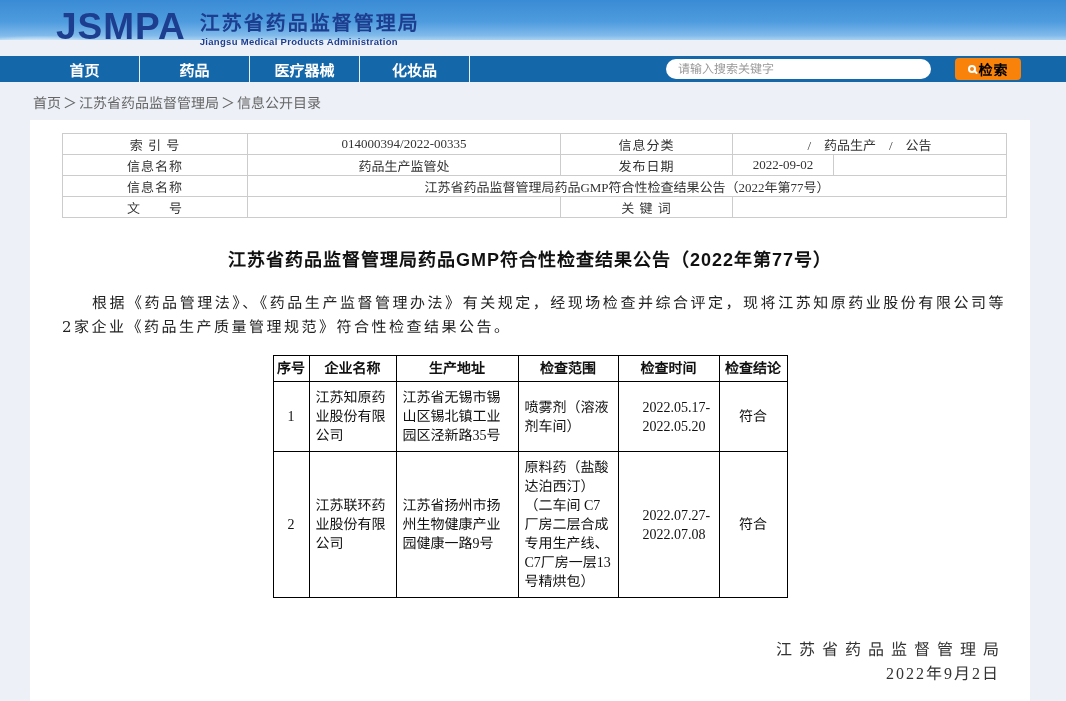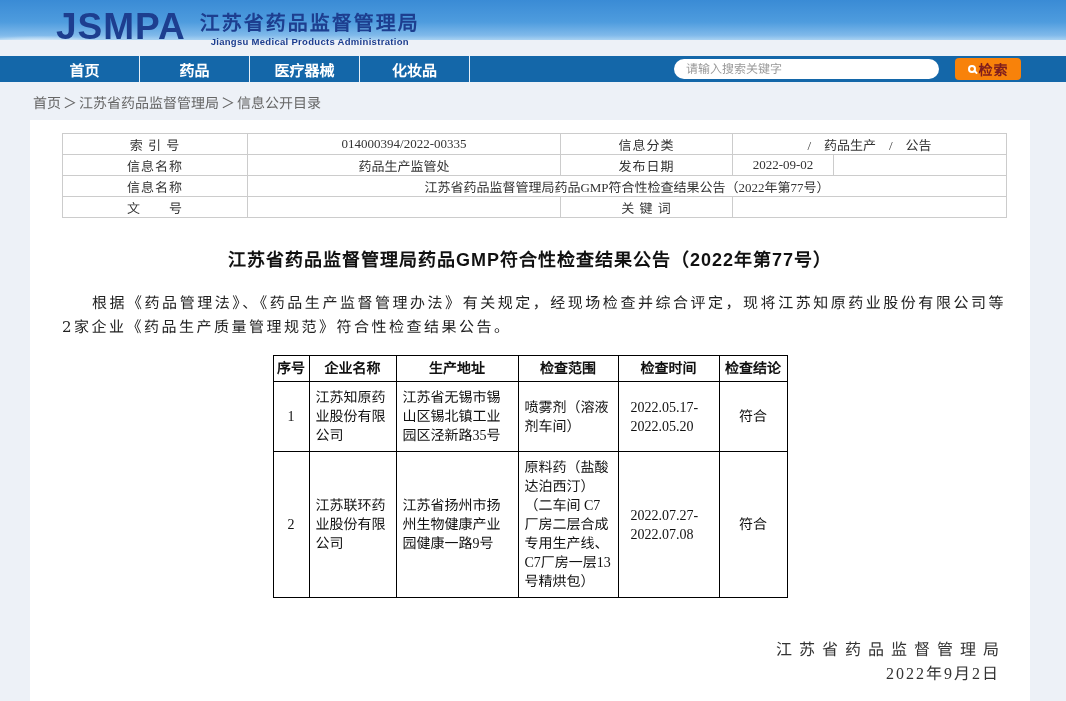--- a/index.html
+++ b/index.html
@@ -25,41 +25,41 @@
       radial-gradient(ellipse 200px 26px at 900px 60px, rgba(255,255,255,.85) 0 45%, rgba(255,255,255,0) 75%),
       linear-gradient(180deg,#3a8bd5 0%,#4e9cde 55%,#7fb9ea 88%,#a9d2f2 100%);
   }
   .logo-wrap{position:absolute;left:56px;top:5px;display:flex;align-items:flex-start;gap:14px;}
   .logo-acronym{
     font-size:37px;line-height:44px;font-weight:bold;color:var(--logo-navy);
     letter-spacing:1px;
   }
   .org-block{display:flex;flex-direction:column;margin-top:7px;}
   .org-cn{font-size:20px;font-weight:bold;color:var(--logo-navy);letter-spacing:2px;line-height:22px;}
-  .org-en{font-size:9.5px;font-weight:bold;color:var(--logo-navy);letter-spacing:.3px;margin-top:2px;text-align:center;}
+  .org-en{font-size:9.5px;font-weight:bold;color:var(--logo-navy);letter-spacing:.3px;margin-top:2px;}
   
   .nav{
     position:absolute;top:56px;left:0;width:1066px;height:26px;
     background:var(--nav-blue);display:flex;align-items:center;
   }
   .nav-items{display:flex;height:26px;margin-left:30px;}
   .nav-item{
     width:110px;height:26px;display:flex;align-items:center;justify-content:center;
     color:#fff;font-weight:bold;font-size:15px;border-right:1px solid rgba(255,255,255,.9);
     cursor:pointer;
   }
-  .search-area{display:flex;align-items:center;gap:16px;margin-left:auto;margin-right:45px;}
+  .search-area{display:flex;align-items:center;gap:24px;margin-left:auto;margin-right:45px;}
   .search-input{
     width:265px;height:20px;border:none;border-radius:10px;background:#fff;
     padding:0 12px;font-size:12px;color:#333;outline:none;
   }
   .search-input::placeholder{color:#999;}
   .search-btn{
     width:66px;height:22px;border:none;border-radius:4px;background:var(--search-orange);
-    color:#7f1d1d;font-size:14px;font-weight:bold;display:flex;align-items:center;
+    color:#000000;font-size:14px;font-weight:bold;display:flex;align-items:center;
     justify-content:center;gap:3px;cursor:pointer;letter-spacing:1px;
   }
   .mag{position:relative;width:8px;height:8px;border:2px solid #fff;border-radius:50%;flex:0 0 auto;}
   .mag::after{
     content:"";position:absolute;width:5px;height:2px;background:#fff;
     right:-4px;bottom:-2px;transform:rotate(40deg);border-radius:1px;
   }
   
   .breadcrumb{position:absolute;top:92px;left:33px;font-size:14px;color:#666;}
   .crumb{cursor:pointer;}
@@ -88,21 +88,21 @@
   }
   
   .result-table{
     border-collapse:collapse;table-layout:fixed;width:514px;margin:16px auto 0 auto;
     font-family:"Liberation Serif",serif;font-size:14px;color:#111;
   }
   .result-table th,.result-table td{border:1px solid #000;}
   .result-table th{font-weight:bold;padding:4px 2px;line-height:17px;text-align:center;}
   .result-table td{padding:6px 6px;line-height:19px;vertical-align:middle;text-align:left;word-break:break-word;}
   .result-table td.c0,.result-table td.c5{text-align:center;padding:6px 2px;}
-  .result-table td.c4{padding-left:12px;}
+  .result-table td.c4{padding-left:24px;}
   
   .signature{
     margin-top:40px;margin-right:24px;text-align:right;
     font-family:"Liberation Serif",serif;font-size:16px;color:#333;
   }
   .sig-org{letter-spacing:7px;line-height:24px;}
   .sig-date{letter-spacing:2px;line-height:24px;padding-right:6px;}
 </style>
 </head>
 <body>

